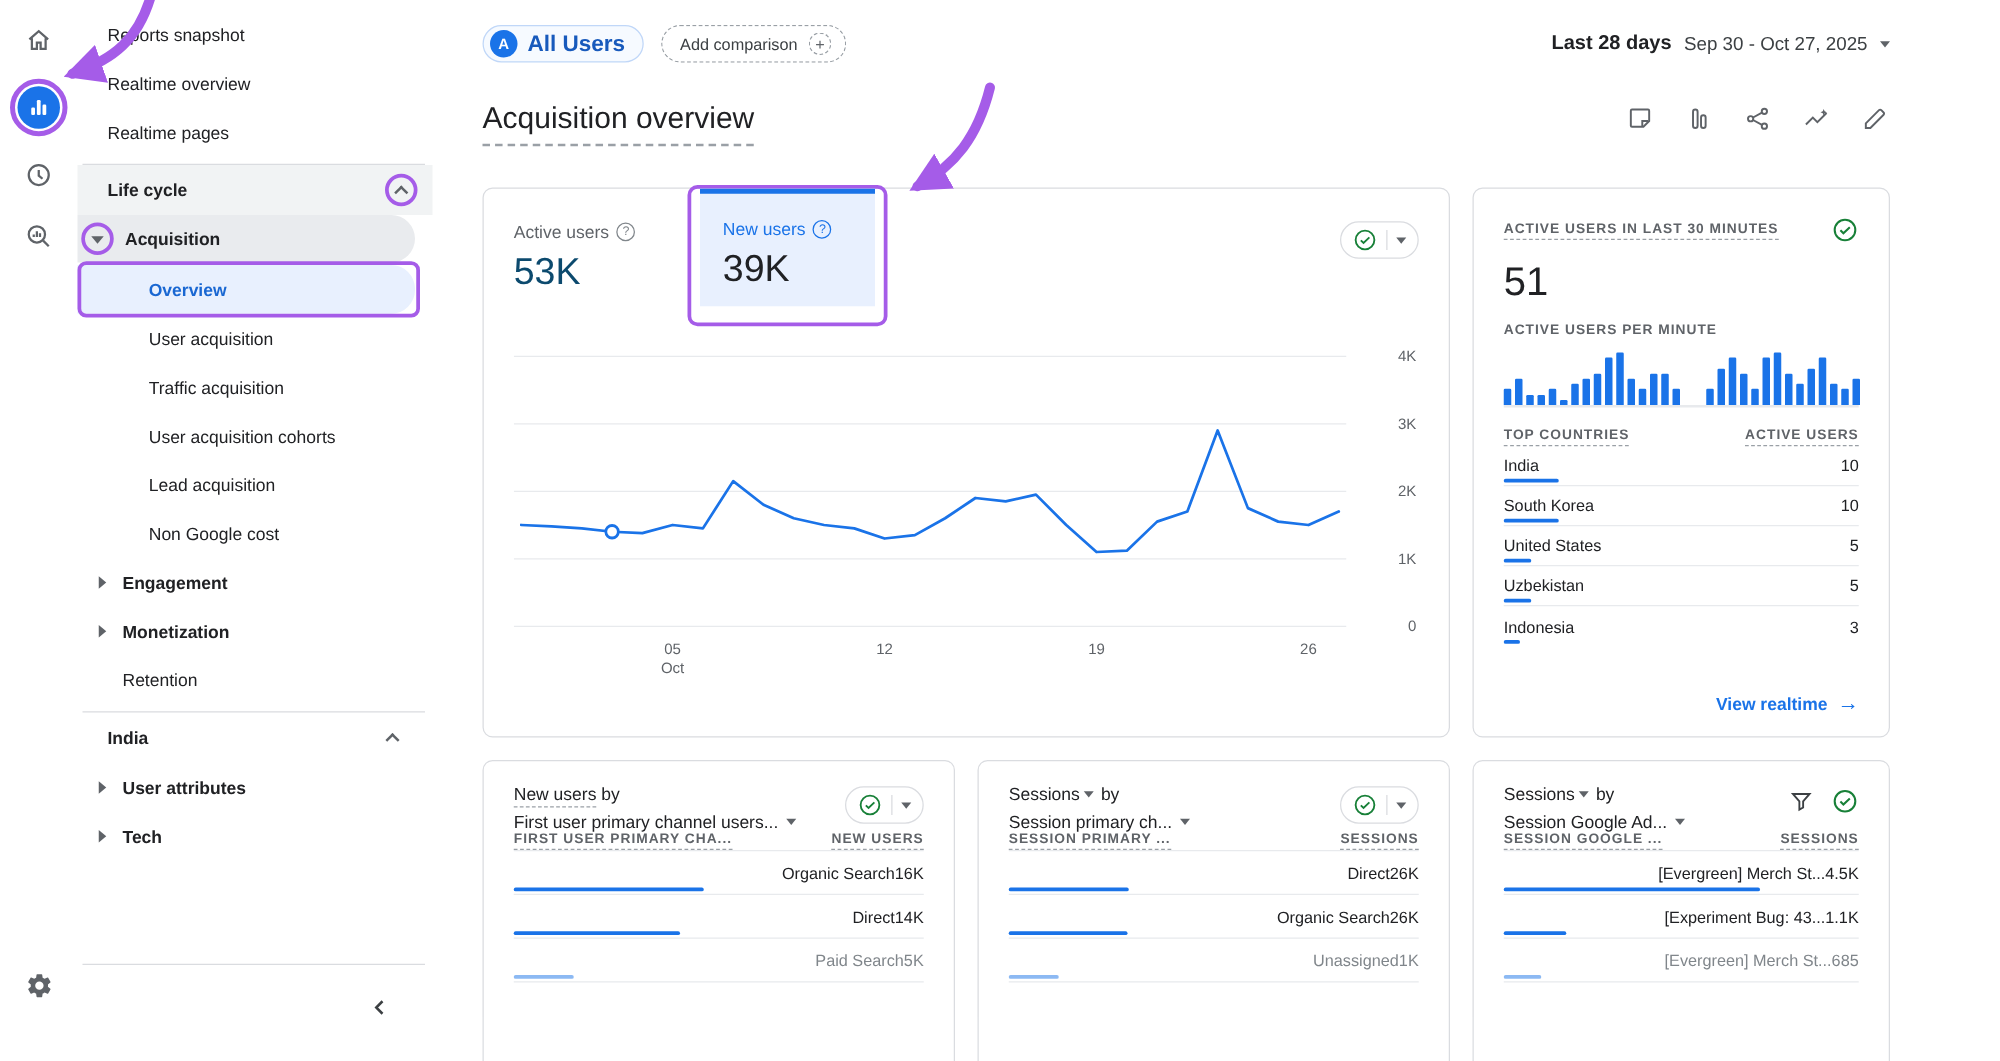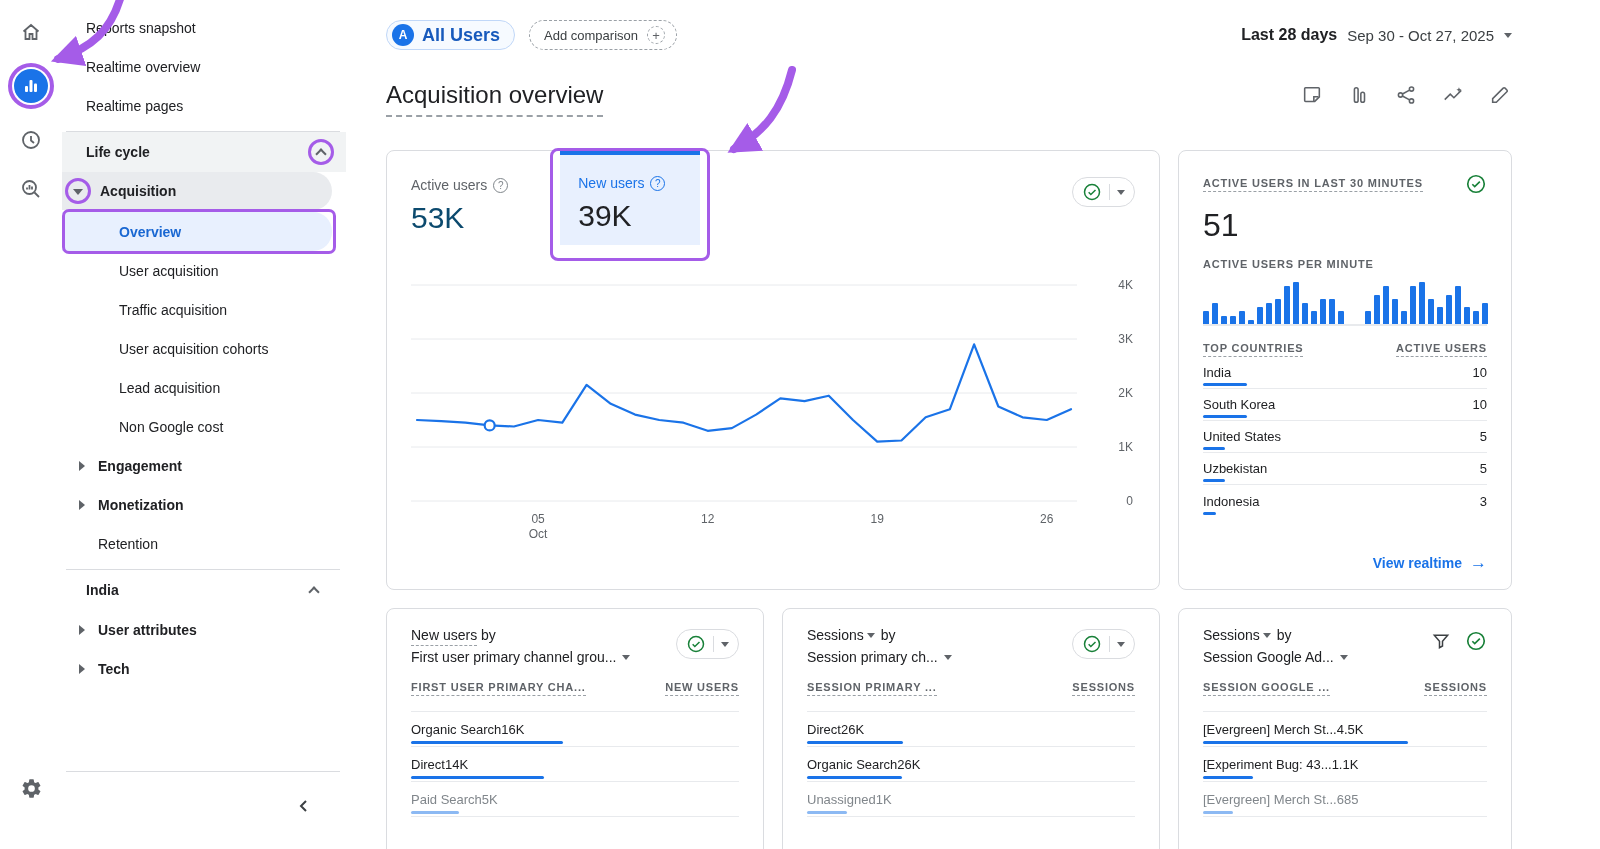--- a/index.html
+++ b/index.html
@@ -103,22 +103,22 @@
   .rt-arrow{font-size:17px;line-height:1}
 
   
   .mini-card{height:390px;padding:18px 24px 0}
   .mini-head{display:flex;align-items:flex-start}
   .mini-line1{font-size:14px;color:var(--txt)}
   .mini-line1 .caret{margin:0 2px 2px 3px}
   .mini-line2{font-size:14px;color:var(--txt);margin-top:6px;display:flex;align-items:center;gap:6px;cursor:pointer}
   .mini-head .check-pill{margin-top:2px}
   .mini-icons{margin-left:auto;display:flex;align-items:center;gap:12px;margin-top:2px}
-  .thead{margin-top:16px;display:flex;justify-content:space-between;padding-bottom:15px;border-bottom:1px solid var(--line)}
-  .t-row{position:relative;display:flex;justify-content:flex-start;align-items:center;height:35px;border-bottom:1px solid var(--line);font-size:13px}
+  .thead{display:flex;justify-content:space-between;padding-bottom:0;border-bottom:1px solid var(--line)}
+  .t-row{position:relative;display:flex;justify-content:flex-end;align-items:center;height:35px;border-bottom:1px solid var(--line);font-size:13px}
   .t-row.muted{color:#80868b}
   .t-row.muted .t-bar{opacity:.5}
 
   
   .annotations{position:absolute;left:0;top:0;width:1600px;height:849px;pointer-events:none;z-index:60}
 </style>
 </head>
 <body>
 
 <div class="app">
@@ -429,21 +429,21 @@
             <span>View realtime</span>
             <span class="rt-arrow">→</span>
           </a>
       </aside>
 
       <section class="card mini-card">
         <div class="mini-head">
           <div>
             <div class="mini-line1"><span class="dashed-u">New users</span> <span>by</span></div>
             <div class="mini-line2">
-                <span>First user primary channel grou...</span>
+                <span>First user primary channel users...</span>
                 <span class="caret"></span>
               </div>
           </div>
           <div class="check-pill">
             <svg width="20" height="20" viewBox="0 0 24 24">
                 <circle cx="12" cy="12" r="9" fill="none" stroke="#188038" stroke-width="1.8"></circle>
                 <path d="M8 12.3l2.6 2.6L16.2 9.5" fill="none" stroke="#188038" stroke-width="1.8"></path>
               </svg>
             <span class="pill-sep"></span>
             <span class="caret"></span>

